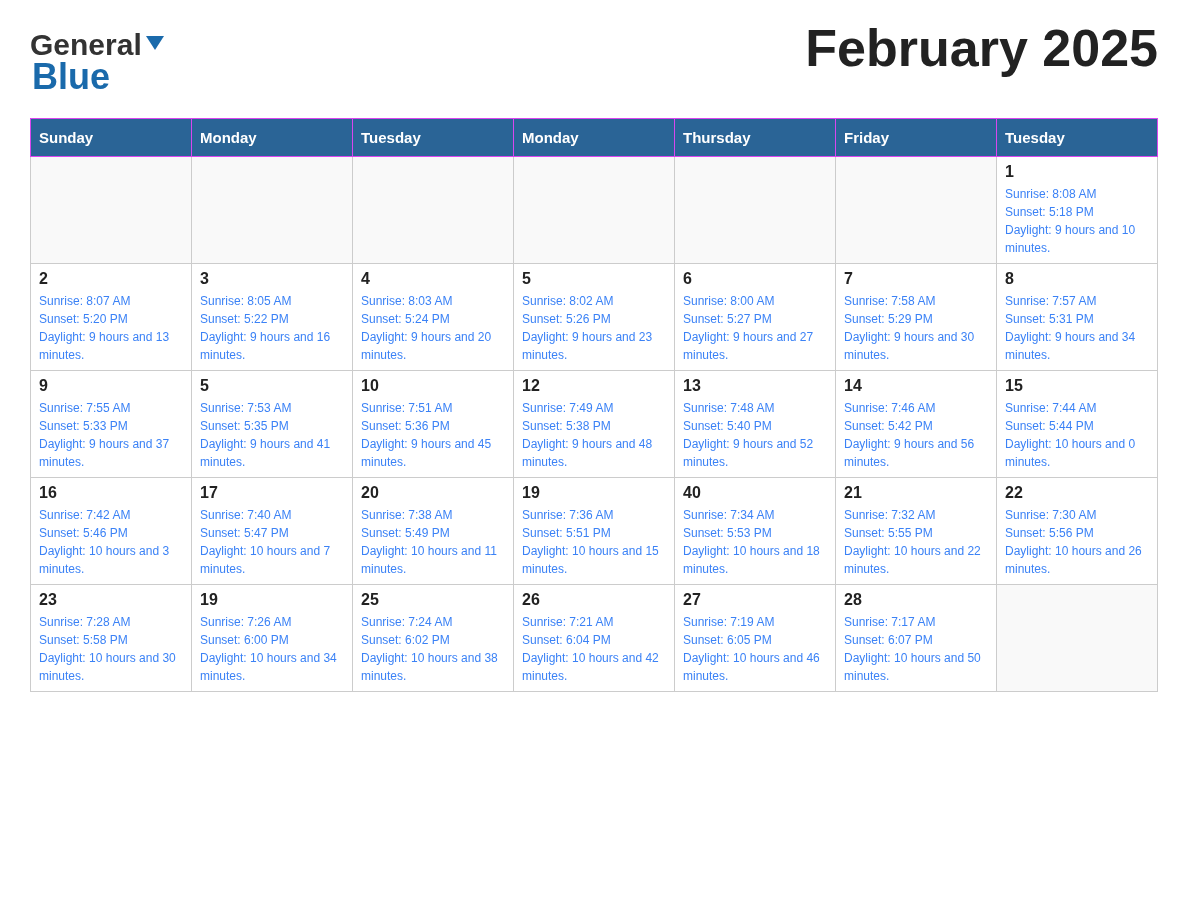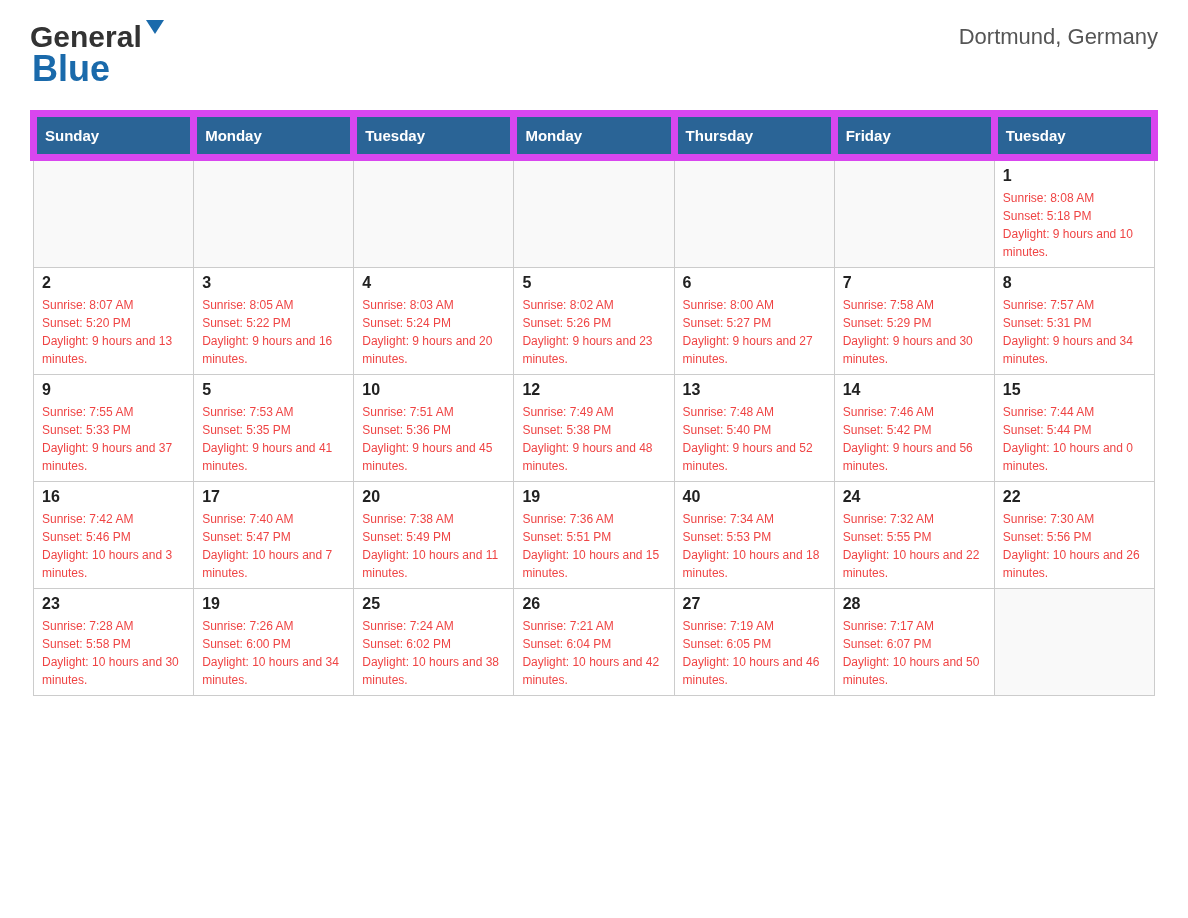--- a/index.html
+++ b/index.html
@@ -40,65 +40,65 @@
       border-collapse: collapse;
       border: 1px solid #aaa;
     }
     .calendar thead th {
       background-color: #2a6496;
       color: #fff;
       font-size: 15px;
       font-weight: bold;
       padding: 10px 8px;
       text-align: left;
-      border: 7px solid #d946ef;
+      border: 1px solid #d946ef;
     }
     .calendar tbody td {
       vertical-align: top;
       border: 1px solid #ccc;
       padding: 6px 8px;
       width: 14.28%;
       min-height: 110px;
       font-size: 12.5px;
       color: #333;
     }
     .day-number {
       font-size: 16px;
       font-weight: bold;
       color: #222;
       display: block;
       margin-bottom: 4px;
     }
     .day-info {
       font-size: 12px;
-      color: #ef4444;
+      color: #3b82f6;
       line-height: 1.5;
     }
     .empty-cell {
       background: #f9f9f9;
     }
     .week-row td {
       border-top: 2px solid #2a6496;
     }
   </style>
 </head>
 <body>
 
 <div class="header">
   <div class="logo">
-    <div style="display:flex; ">
+    <div style="display:flex; align-items:center;margin-top:8px;">
       <span style="font-size:30px; font-weight:bold; color:#333;">General</span>
       <svg width="22" height="22" viewBox="0 0 22 22" style="margin-left:2px; margin-top:-4px;">
         <polygon points="2,4 20,4 11,18" fill="#1a6aab"></polygon>
       </svg>
     </div>
     <div style="font-size:36px; font-weight:bold; color:#1a6aab; margin-top:-6px; margin-left:2px;">Blue</div>
   </div>
   <div class="title-block">
-    <div class="subtitle">Dortmund, Germany</div>
+    <div class="main-title">February 2025</div>
   </div>
 </div>
 
 <table class="calendar">
   <thead>
     <tr>
     <th>Sunday</th>
         <th>Monday</th>
         <th>Tuesday</th>
         <th>Monday</th>
@@ -195,21 +195,21 @@
         </td>
         <td>
           <span class="day-number">19</span>
           <div class="day-info">Sunrise: 7:36 AM<br>Sunset: 5:51 PM<br>Daylight: 10 hours and 15 minutes.</div>
         </td>
         <td>
           <span class="day-number">40</span>
           <div class="day-info">Sunrise: 7:34 AM<br>Sunset: 5:53 PM<br>Daylight: 10 hours and 18 minutes.</div>
         </td>
         <td>
-          <span class="day-number">24</span>
+          <span class="day-number">21</span>
           <div class="day-info">Sunrise: 7:32 AM<br>Sunset: 5:55 PM<br>Daylight: 10 hours and 22 minutes.</div>
         </td>
         <td>
           <span class="day-number">22</span>
           <div class="day-info">Sunrise: 7:30 AM<br>Sunset: 5:56 PM<br>Daylight: 10 hours and 26 minutes.</div>
         </td>
       </tr>
       <tr class="week-row">
         <td>
           <span class="day-number">23</span>

